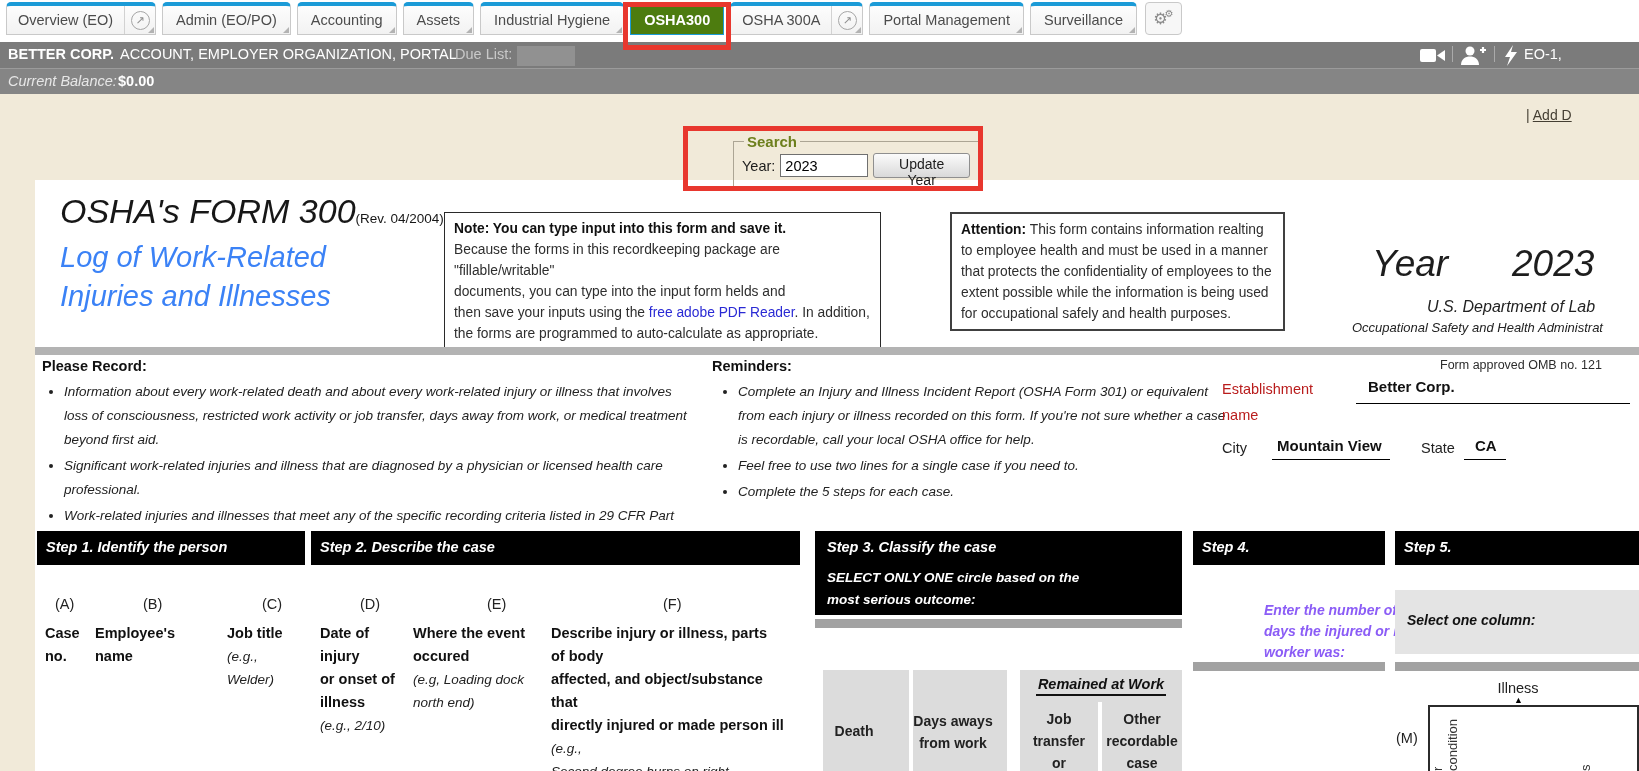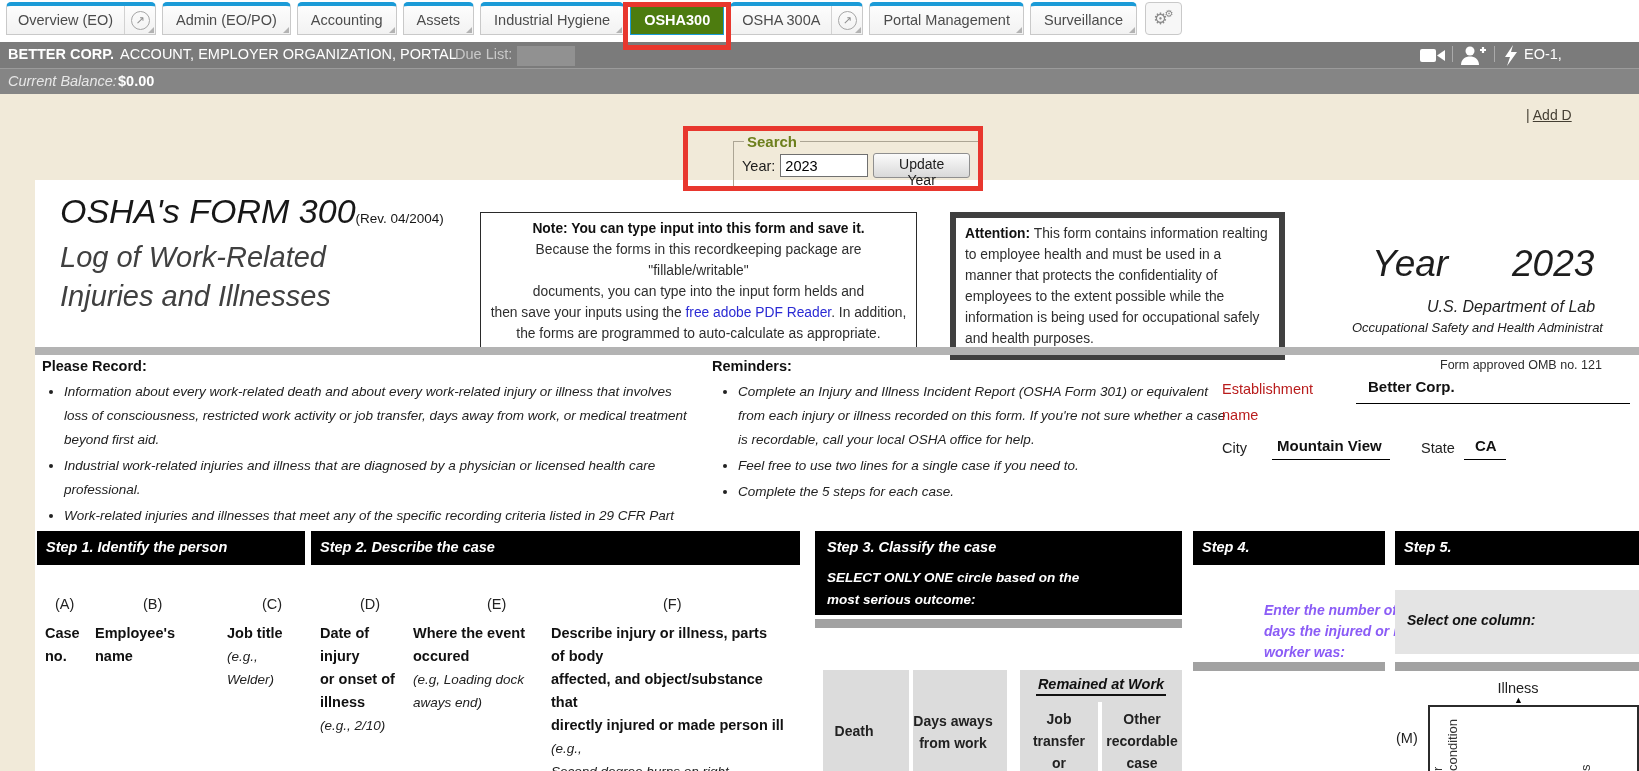--- a/index.html
+++ b/index.html
@@ -50,25 +50,25 @@
   fieldset.search legend { font-size:15px; font-weight:bold; color:#6d7f1d; padding:0 3px; margin-left:2px; }
   .search-row { display:flex; align-items:center; gap:5px; font-size:14.5px; color:#1c1c1c; }
   .search-row input { width:88px; height:23px; border:1px solid #707070; font-size:14.5px; padding:1px 4px; font-family:inherit; }
   .search-row button { height:25px; padding:2px 10px; font-size:14px; font-family:inherit; color:#1c1c1c;
         border:1px solid #8f8f8f; border-radius:3px; background:linear-gradient(#fbfbfb,#d9d9d9); cursor:pointer; }
   .redbox2 { left:683px; top:126px; width:300px; height:65px; border:5px solid #e8372e; z-index:50; pointer-events:none; }
 
   
   .ftitle { left:60px; top:192px; font-size:34px; font-style:italic; color:#171717; white-space:nowrap; }
   .ftitle .rev { font-size:13.5px; font-style:normal; }
-  .fsub { left:60px; top:238px; font-size:29px; font-style:italic; color:#404040; line-height:39px; }
-  .notebox { left:480px; top:212px; width:437px; border:1px solid #2a2a2a; padding:5px 9px; font-size:13.8px; line-height:21px; color:#2e2e2e; background:#fff;text-align:center; }
+  .fsub { left:60px; top:238px; font-size:29px; font-style:italic; color:#3b82f6; line-height:39px; }
+  .notebox { left:444px; top:212px; width:437px; border:1px solid #2a2a2a; padding:5px 9px; font-size:13.8px; line-height:21px; color:#2e2e2e; background:#fff; }
   .notebox .b { font-weight:bold; color:#111; }
   .notebox a { color:#2a2ad4; text-decoration:none; cursor:pointer; }
-  .attnbox { left:950px; top:212px; width:335px; border:6px solid #404040; padding:5px 9px; font-size:13.8px; line-height:21px; color:#2e2e2e; background:#fff; }
+  .attnbox { left:950px; top:212px; width:335px; border:2px solid #404040; padding:5px 9px; font-size:13.8px; line-height:21px; color:#2e2e2e; background:#fff; }
   .attnbox .b { font-weight:bold; color:#111; }
   .yearword { left:1372px; top:243px; font-size:37px; font-style:italic; color:#1d1d1d; }
   .yearval  { left:1512px; top:243px; font-size:37px; font-style:italic; color:#1d1d1d; }
   .dept   { left:1427px; top:298px; font-size:16px; font-style:italic; color:#222; white-space:nowrap; }
   .agency { left:1352px; top:320px; font-size:13px; font-style:italic; color:#222; white-space:nowrap; }
 
   .graybar { left:35px; top:347px; width:1604px; height:8px; background:#b3b3b3; }
   .omb { left:1440px; top:358px; font-size:12.5px; color:#2c2c2c; white-space:nowrap; }
 
   .prec-title { left:42px; top:358px; font-size:14.5px; font-weight:bold; color:#111; }
@@ -223,21 +223,21 @@
   <div class="abs dept">U.S. Department of Lab</div>
   <div class="abs agency">Occupational Safety and Health Administrat</div>
 
   <div class="abs graybar"></div>
   <div class="abs omb">Form approved OMB no. 121</div>
 
   <div class="abs prec-title">Please Record:</div>
   <div class="abs prec-list">
     <ul class="blts">
       <li>Information about every work-related death and about every work-related injury or illness that involves loss of consciousness, restricted work activity or job transfer, days away from work, or medical treatment beyond first aid.</li>
-      <li>Industrial work-related injuries and illness that are diagnosed by a physician or licensed health care professional.</li>
+      <li>Significant work-related injuries and illness that are diagnosed by a physician or licensed health care professional.</li>
       <li>Work-related injuries and illnesses that meet any of the specific recording criteria listed in 29 CFR Part 1904.8 through 1904.12</li>
     </ul>
   </div>
 
   <div class="abs rem-title">Reminders:</div>
   <div class="abs rem-list">
     <ul class="blts">
       <li>Complete an Injury and Illness Incident Report (OSHA Form 301) or equivalent from each injury or illness recorded on this form. If you're not sure whether a case is recordable, call your local OSHA office for help.</li>
       <li>Feel free to use two lines for a single case if you need to.</li>
       <li>Complete the 5 steps for each case.</li>
@@ -281,21 +281,21 @@
   <div class="abs colex ml" style="left:227px; top:645px;">(e.g.,
 Welder)</div>
   <div class="abs coltitle ml" style="left:320px;">Date of
 injury
 or onset of
 illness</div>
   <div class="abs colex ml" style="left:320px; top:714px;">(e.g., 2/10)</div>
   <div class="abs coltitle ml" style="left:413px;">Where the event
 occured</div>
   <div class="abs colex ml" style="left:413px; top:668px;">(e.g, Loading dock
-aways end)</div>
+north end)</div>
   <div class="abs coltitle ml" style="left:551px;">Describe injury or illness, parts
 of body
 affected, and object/substance
 that
 directly injured or made person ill</div>
   <div class="abs colex ml" style="left:551px; top:737px;">(e.g.,
 Second degree burns on right</div>
 
   <div class="abs grayc" style="left:823px; width:86px;"></div>
   <div class="abs grayc" style="left:913px; width:94px;"></div>

